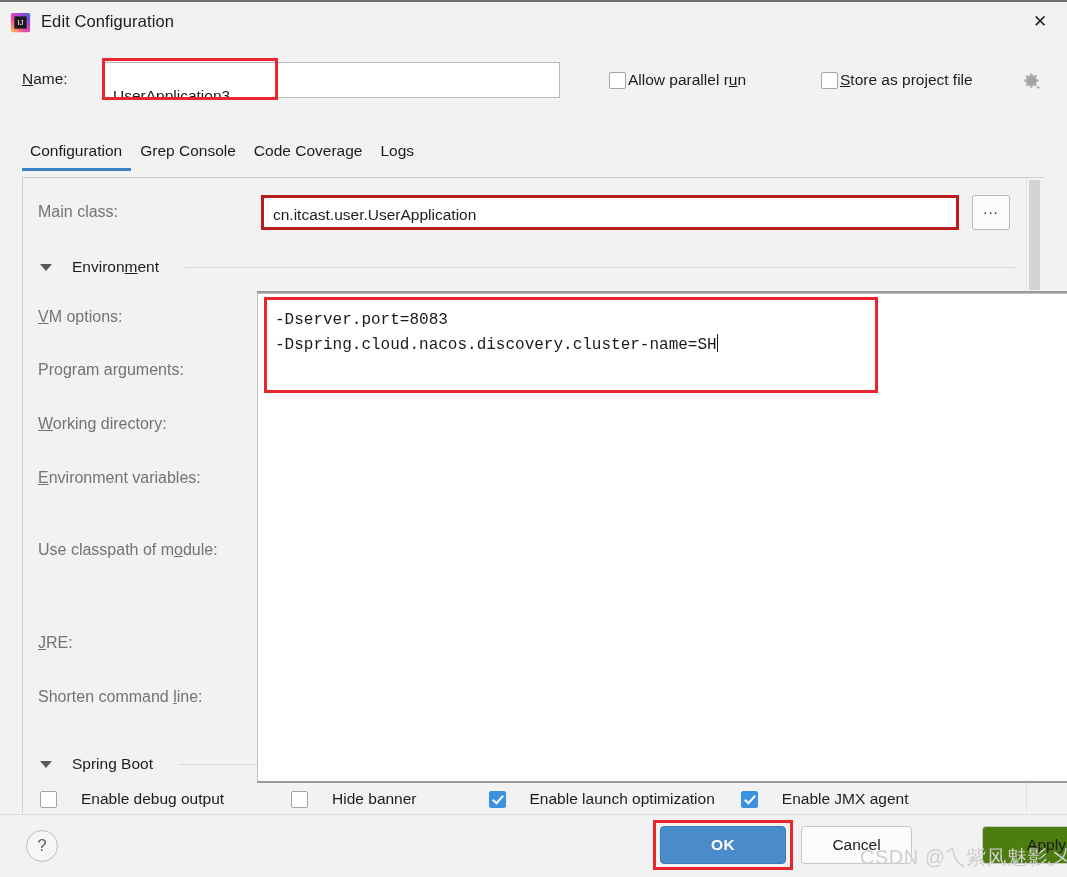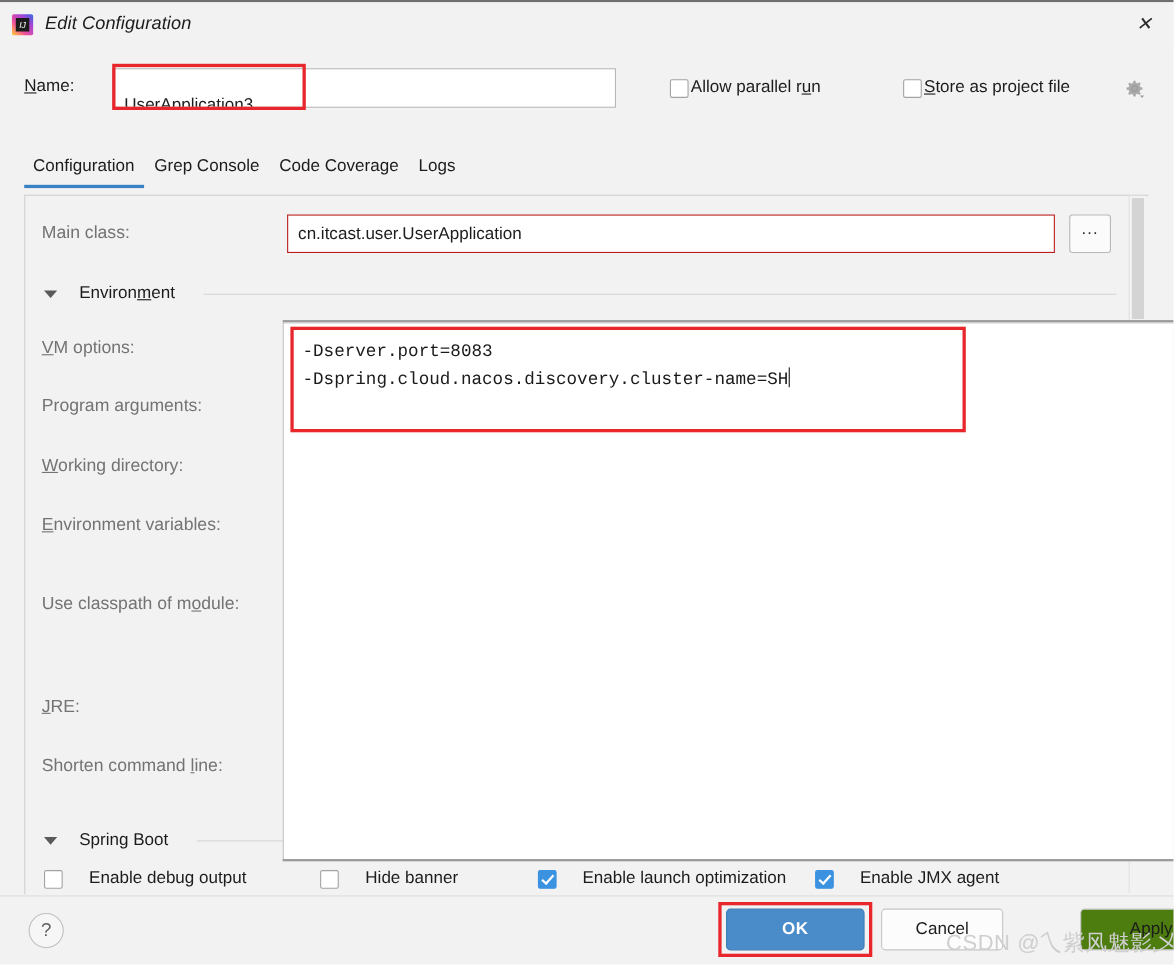--- a/index.html
+++ b/index.html
@@ -21,21 +21,20 @@
   }
 
   
   .titlebar {
     position: absolute;
     left: 0; top: 0;
     width: 1067px; height: 39px;
     background: #f2f2f2;
     display: flex;
     align-items: center;
-    font-style: italic;
   }
   .ij-icon {
     position: absolute;
     left: 10px; top: 10px;
     width: 21px; height: 21px;
   }
   .title-text {
     position: absolute;
     left: 41px; top: 10px;
     font-size: 16.5px;
@@ -175,21 +174,21 @@
     position: absolute;
     font-size: 16px;
     color: #737373;
     white-space: nowrap;
   }
   .field-label u { text-decoration: underline; }
 
   .text-field {
     position: absolute;
     background: #ffffff;
-    border: 1px solid #b91c1c;
+    border: 3px solid #b91c1c;
     box-sizing: border-box;
     font-size: 15.5px;
     color: #1c1c1c;
     padding: 0 9px;
     white-space: nowrap;
     overflow: hidden;
   }
   #main-class-field {
     left: 261px; top: 193px;
     width: 698px; height: 35px;

